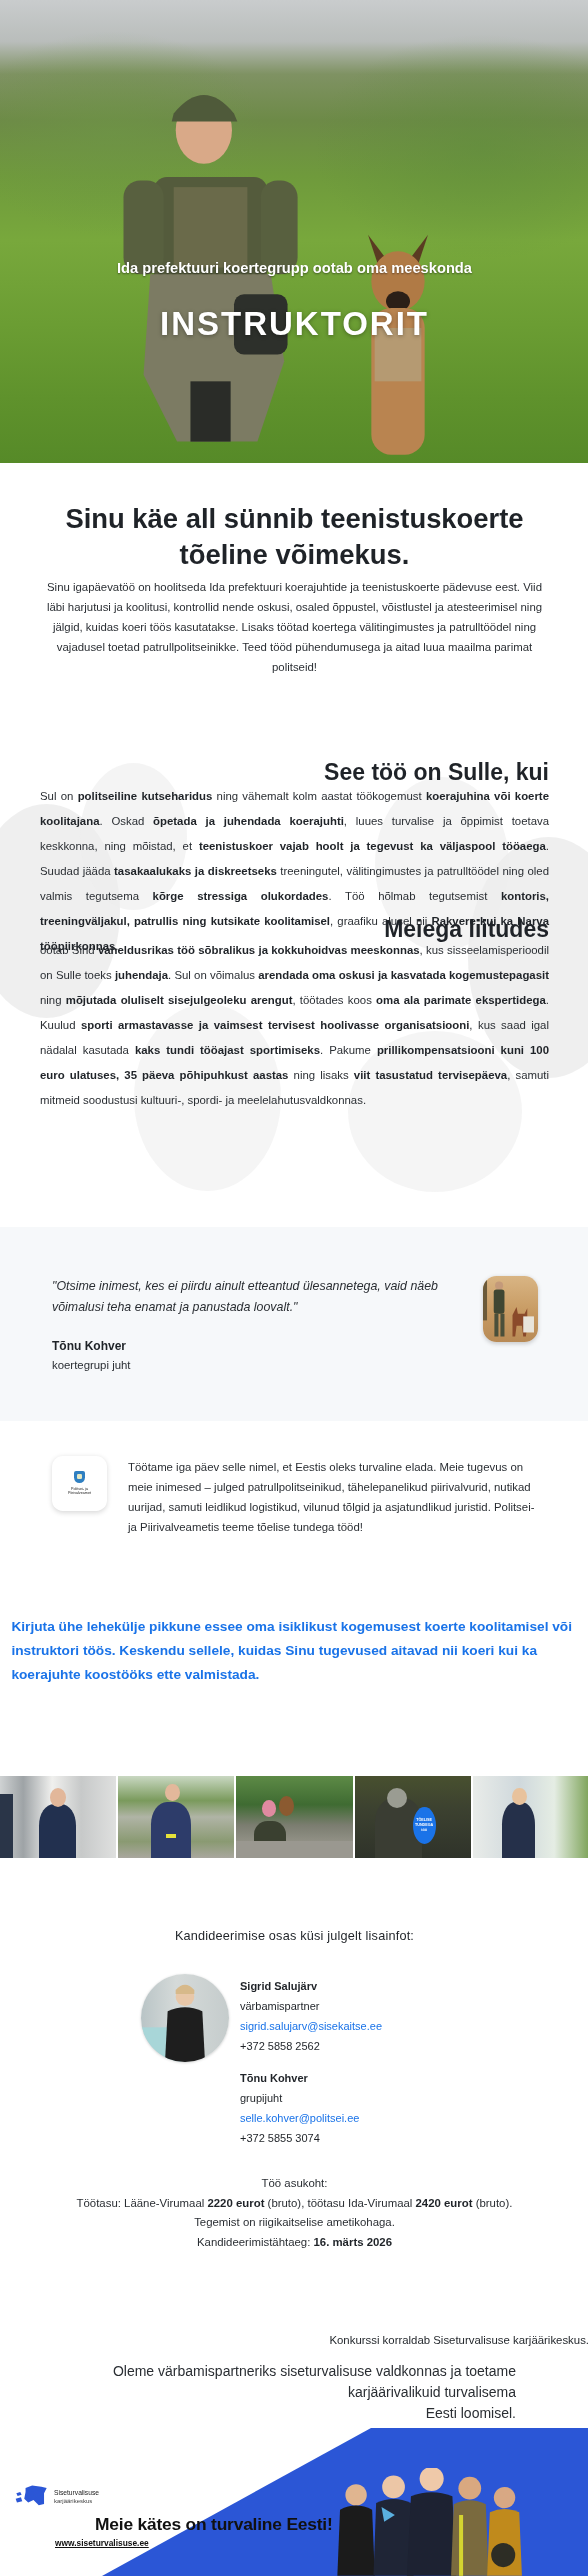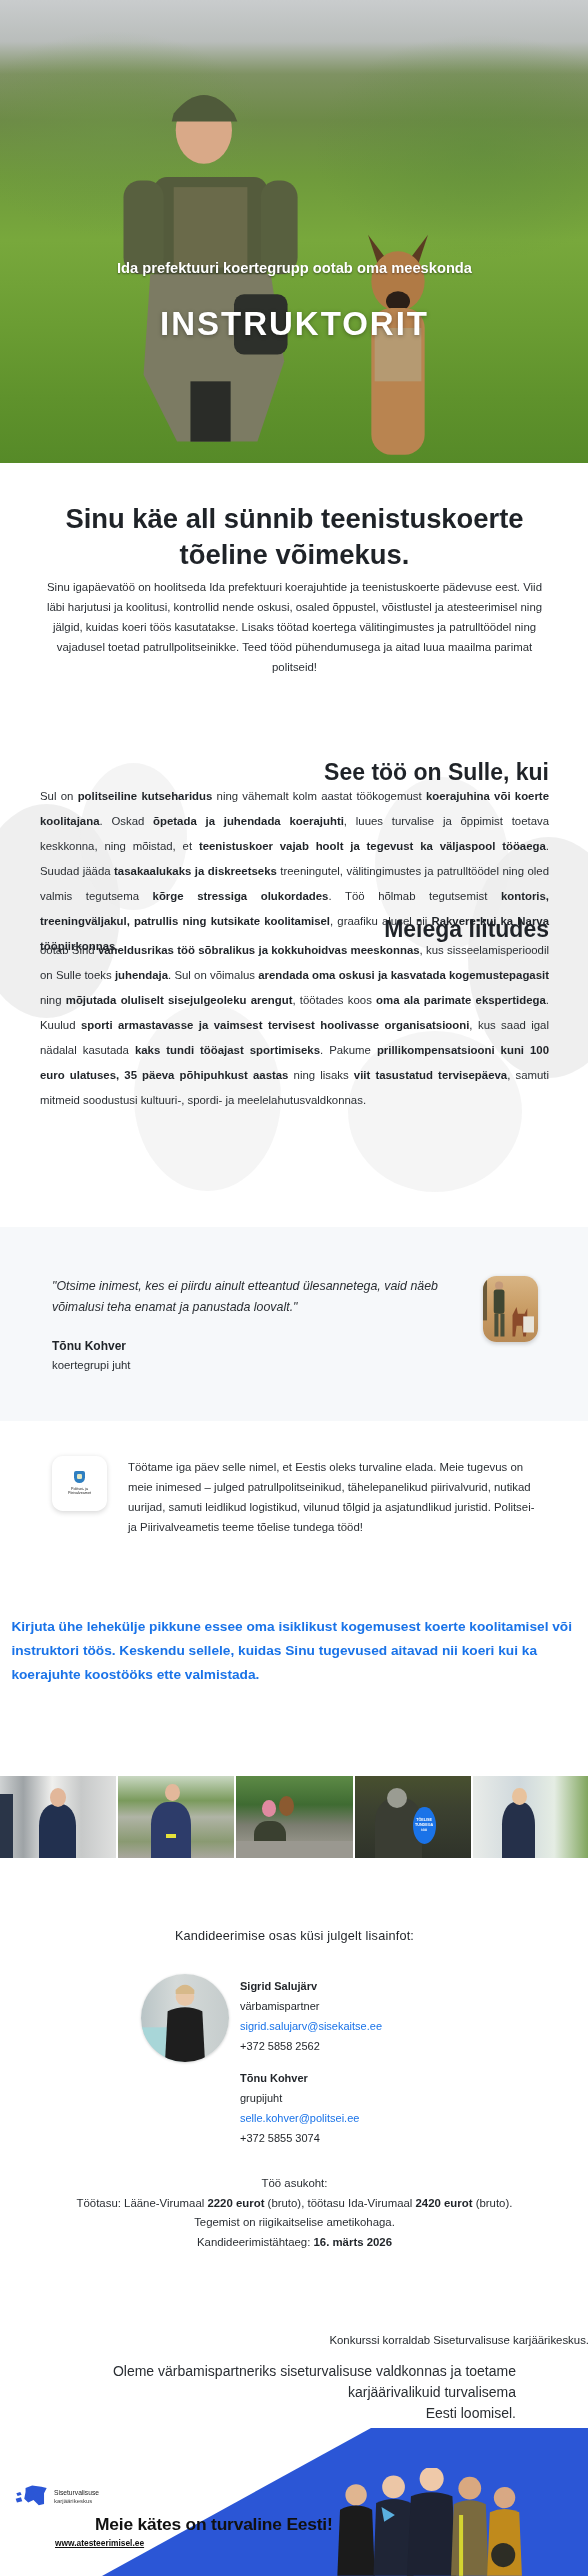--- a/index.html
+++ b/index.html
@@ -242,15 +242,15 @@
     <circle cx="155" cy="16" r="18" fill="#efc9a9"></circle>
     <path d="M124 42 Q155 30 186 42 L192 161 L118 161 Z" fill="#1d2232"></path>
     <circle cx="212" cy="30" r="17" fill="#d9a880"></circle>
     <path d="M188 54 Q212 42 236 54 L240 161 L184 161 Z" fill="#7a6a3e"></path>
     <rect x="196" y="70" width="6" height="91" fill="#d4d430"></rect>
     <circle cx="264" cy="44" r="16" fill="#d8a884"></circle>
     <path d="M242 66 Q264 56 286 66 L290 161 L238 161 Z" fill="#c08a1c"></path>
     <circle cx="262" cy="130" r="18" fill="#2d2d25"></circle>
   </svg>
   <div class="banner-slogan">Meie kätes on turvaline Eesti!</div>
-  <a class="banner-url" href="#">www.atesteerimisel.ee</a>
+  <a class="banner-url" href="#">www.siseturvalisuse.ee</a>
 </section>
 
 
 </body></html>

